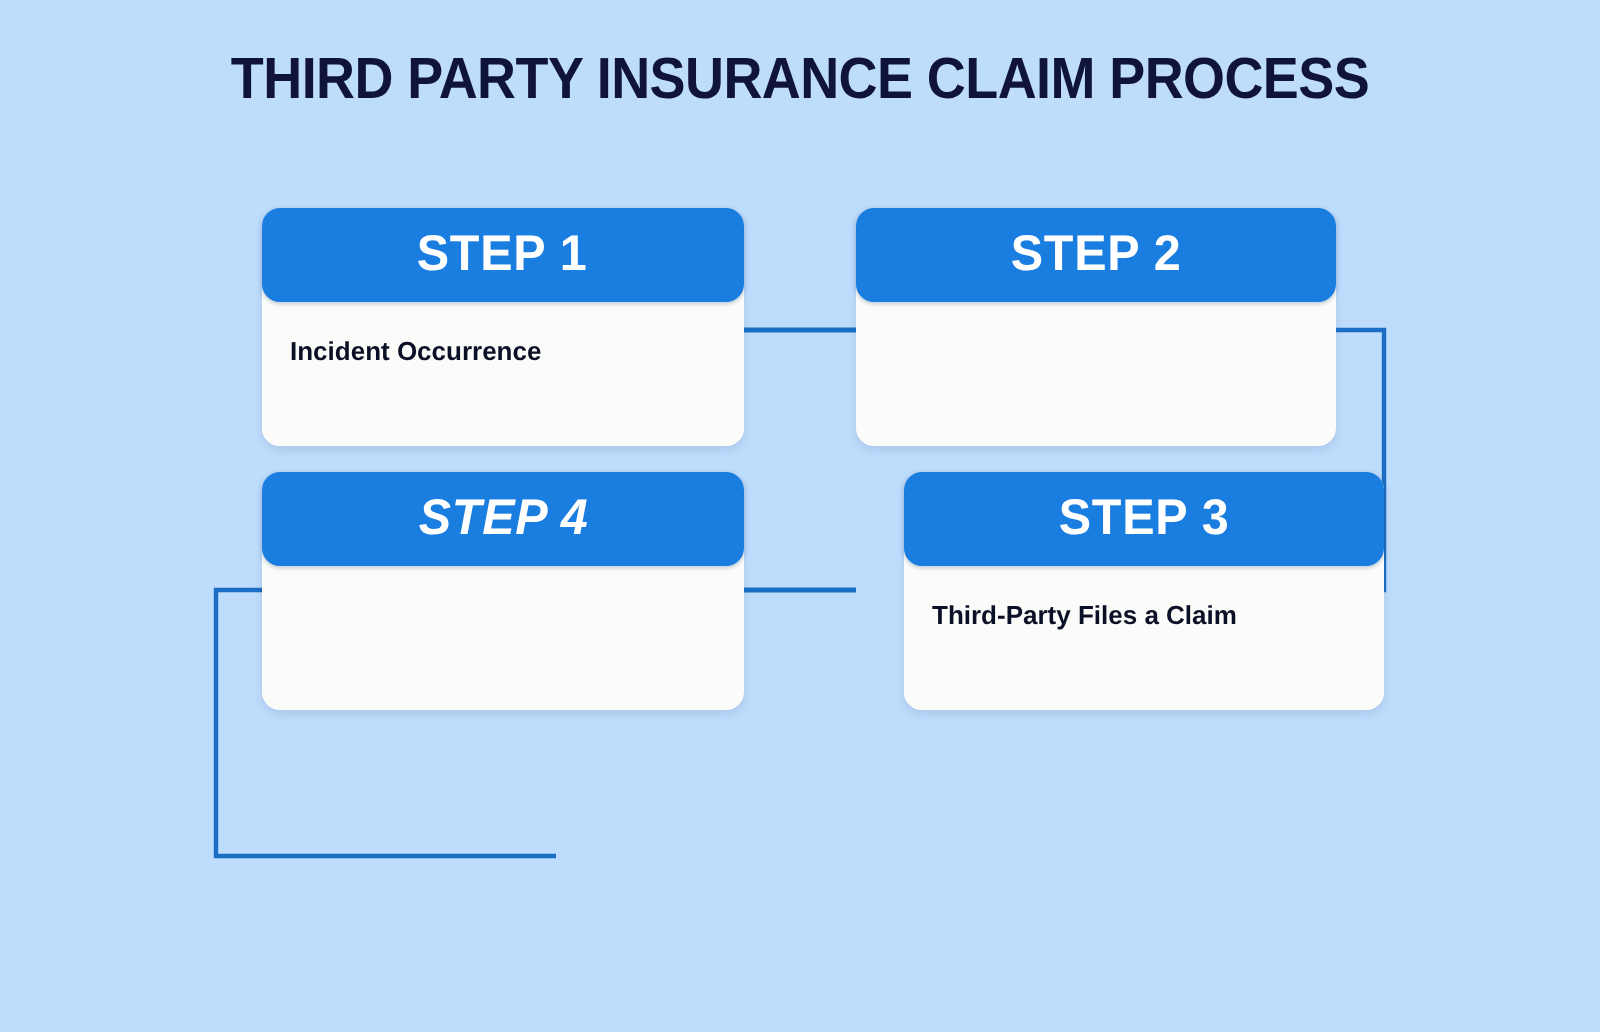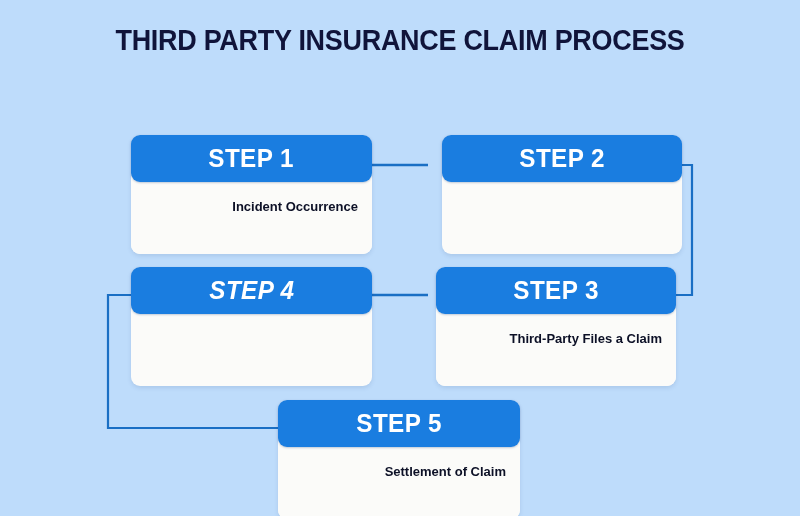--- a/index.html
+++ b/index.html
@@ -49,21 +49,20 @@
     pointer-events: none;
   }
 
   
   .step-card {
     position: absolute;
     border-radius: 9px;
     background: #fbfbf9;
     box-shadow: 0 2px 4px rgba(40,70,120,0.13);
     overflow: visible;
-    margin-top: 31px;
   }
 
   .step-header {
     height: 47px;
     border-radius: 9px;
     background: #1a7de0;
     display: flex;
     align-items: center;
     justify-content: center;
     box-shadow: 0 1px 2px rgba(20,60,120,0.25);
@@ -84,40 +83,40 @@
     position: absolute;
     left: 0;
     top: 47px;
     right: 0;
     bottom: 0;
     background: #fbfbf9;
     border-bottom-left-radius: 9px;
     border-bottom-right-radius: 9px;
     display: flex;
     align-items: flex-start;
-    justify-content: flex-end;
+    justify-content: flex-start;
     padding-top: 15px;
     z-index: 1;
   }
 
   .step-body-label {
     color: #0c1026;
     font-size: 13px;
     font-weight: bold;
     line-height: 19px;
     text-align: center;
     font-family: "Liberation Sans", sans-serif;
     padding: 0 14px;
   }
 
   
   #step-card-1 { left: 131px; top: 104px; width: 241px; height: 119px; }
-  #step-card-2 { left: 442px; top: 104px; width: 240px; height: 119px; }
+  #step-card-2 { left: 428px; top: 104px; width: 240px; height: 119px; }
   #step-card-4 { left: 131px; top: 236px; width: 241px; height: 119px; font-style: italic; }
-  #step-card-3 { left: 436px; top: 236px; width: 240px; height: 119px; }
+  #step-card-3 { left: 452px; top: 236px; width: 240px; height: 119px; }
   #step-card-5 { left: 278px; top: 369px; width: 242px; height: 119px; }
 </style>
 </head>
 <body>
 
 <div id="canvas">
 
   <div id="page-title">THIRD PARTY INSURANCE CLAIM PROCESS</div>
 
   <svg id="connectors" viewBox="0 0 800 516" width="800" height="516">
@@ -154,22 +153,14 @@
 
   <div class="step-card" id="step-card-3">
     <div class="step-header">
       <span class="step-header-label">STEP 3</span>
     </div>
     <div class="step-body">
       <span class="step-body-label">Third-Party Files a Claim</span>
     </div>
   </div>
 
-  <div class="step-card" id="step-card-5">
-    <div class="step-header">
-      <span class="step-header-label">STEP 5</span>
-    </div>
-    <div class="step-body">
-      <span class="step-body-label">Settlement of Claim</span>
-    </div>
-  </div>
 
 </div>
 
 </body></html>

